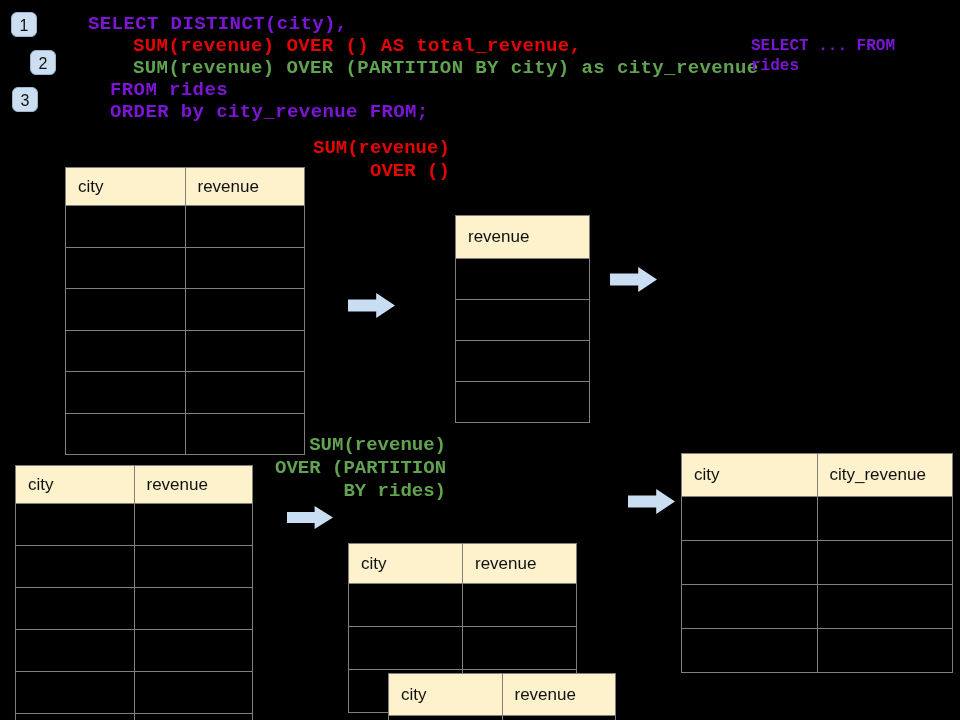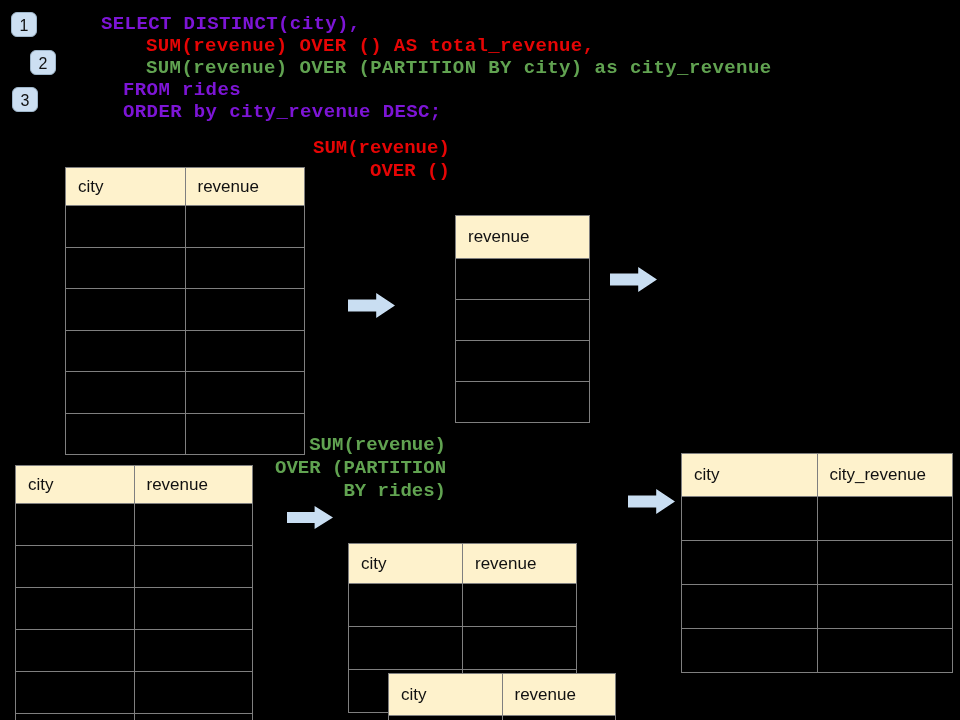--- a/index.html
+++ b/index.html
@@ -18,21 +18,20 @@
     text-align:center;box-sizing:border-box;
   }
   .b1{left:11px;top:12px}
   .b2{left:30px;top:50px}
   .b3{left:12px;top:87px}
   
   .code-line{
     position:absolute;white-space:pre;
     font:bold 19px/24px "Liberation Mono",monospace;
     letter-spacing:.4px;
-    margin-left:13px;
   }
   .c-purple{color:var(--purple)}
   .c-red{color:var(--red)}
   .c-green{color:var(--green)}
   .code-l1{left:88px;top:12px}
   .code-l2{left:133px;top:34px}
   .code-l3{left:133px;top:56px}
   .code-l4{left:110px;top:78px}
   .code-l5{left:110px;top:100px}
   .side-note{
@@ -84,22 +83,23 @@
 <div class="stage">
 
   <div class="badge b1">1</div>
   <div class="badge b2">2</div>
   <div class="badge b3">3</div>
 
   <div class="code-line c-purple code-l1">SELECT DISTINCT(city),</div>
   <div class="code-line c-green code-l3">SUM(revenue) OVER (PARTITION BY city) as city_revenue</div>
   <div class="code-line c-red code-l2">SUM(revenue) OVER () AS total_revenue,</div>
   <div class="code-line c-purple code-l4">FROM rides</div>
-  <div class="code-line c-purple code-l5">ORDER by city_revenue DESC;</div>
-
+  <div class="code-line c-purple code-l5">ORDER by city_revenue FROM;</div>
+
+  <div class="side-note"><span>SELECT ... FROM</span><br><span>rides</span></div>
 
   <div class="annot annot-total"><span>SUM(revenue)</span><br><span>OVER ()</span></div>
   <div class="annot annot-partition"><span>SUM(revenue)</span><br><span>OVER (PARTITION</span><br><span>BY rides)</span></div>
 
   <div class="tbl t1">
     <table>
       <thead>
           <tr>
         <th>city</th>
         <th>revenue</th>

